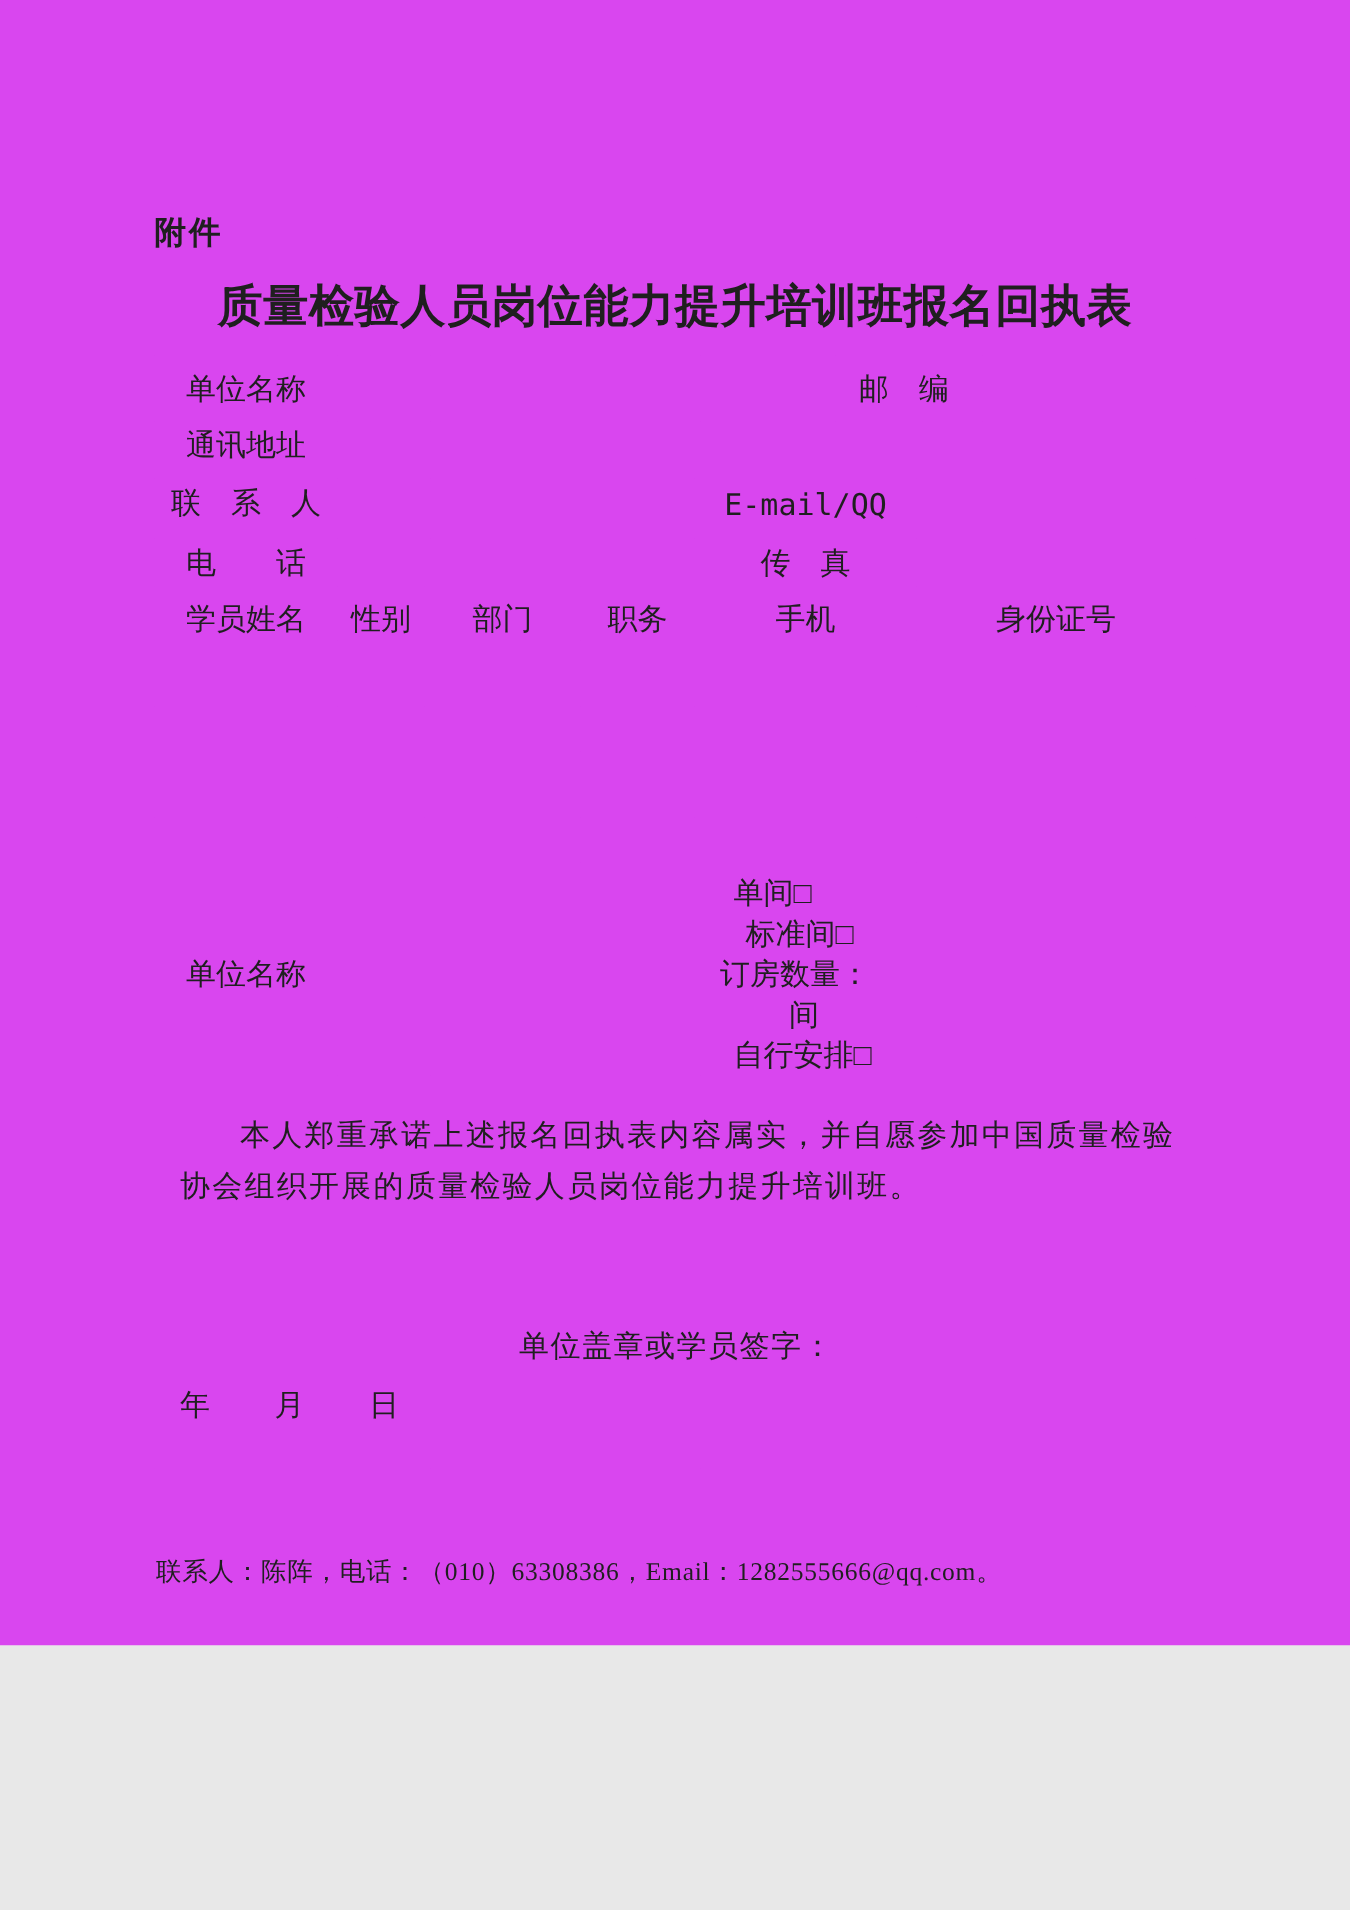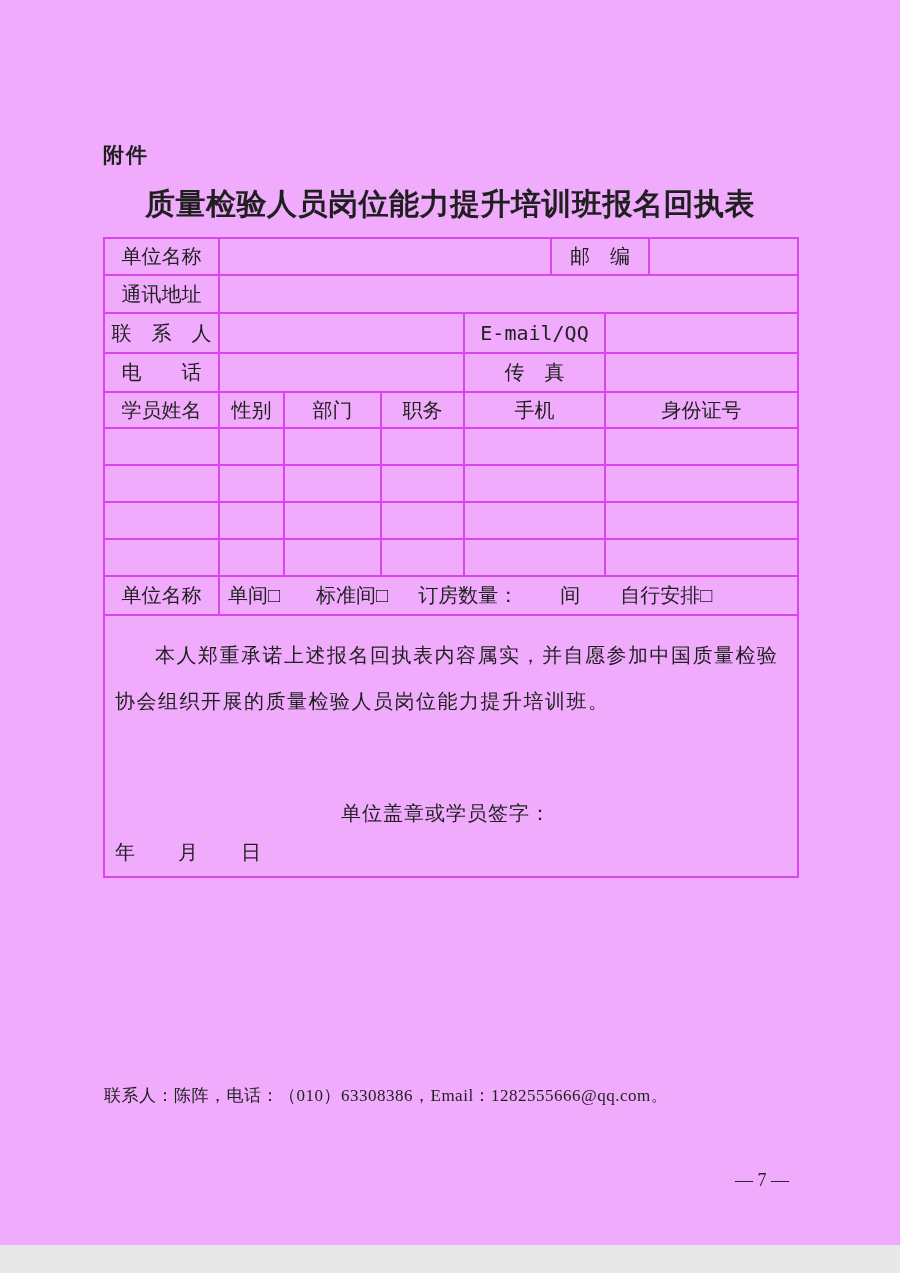--- a/index.html
+++ b/index.html
@@ -1,21 +1,21 @@
 <!DOCTYPE html>
 <html><head>
 <meta charset="utf-8">
 <style>
   html, body { margin: 0; padding: 0; background: #e8e8e8; }
   .page {
     position: relative;
     width: 900px;
-    height: 1245px;
+    height: 1097px;
     margin: 0 auto;
-    background: #f0abfc;
+    background: #d946ef;
     font-family: "Liberation Serif", serif;
     color: #1f1f1f;
     overflow: hidden;
   }
   .attachment {
     position: absolute;
     left: 103px;
     top: 141px;
     font-family: "Liberation Sans", sans-serif;
     font-weight: bold;
@@ -37,21 +37,21 @@
   }
   table.form-table {
     position: absolute;
     left: 103px;
     top: 237px;
     width: 694px;
     border-collapse: collapse;
     table-layout: fixed;
   }
   table.form-table td {
-    border: 2px solid #d946ef;
+    border: 7px solid #d946ef;
     font-size: 20px;
     padding: 0;
     overflow: hidden;
   }
   td.label { text-align: center; vertical-align: middle; }
   td.value { vertical-align: middle; }
   .mono { font-family: "DejaVu Sans Mono", monospace; font-size: 18px; }
   .r1 { height: 37px; } .r2 { height: 38px; } .r3 { height: 40px; }
   .r4 { height: 39px; margin-left: 41px; } .r5 { height: 36px; }
   .r-student { height: 37px; }
@@ -72,43 +72,44 @@
     height: 1em;
     border-bottom: 2px solid #242424;
     vertical-align: baseline;
     margin-bottom: -2px;
   }
   .options {
     display: flex;
     align-items: center;
     padding-left: 8px;
     white-space: nowrap;
+    flex-direction: column;
   }
   .options .opt-standard { margin-left: 36px; }
   .options .opt-booking  { margin-left: 30px; text-align: center; }
   .options .opt-unit     { margin-left: 42px; }
   .options .opt-self     { margin-left: 40px; }
   .focus-cell {
     vertical-align: top;
     padding: 8px 10px !important;
     letter-spacing: 1px;
   }
   .decl-cell { vertical-align: top; padding: 16px 10px 6px 10px !important; }
   .decl {
     margin: 0;
     text-indent: 2em;
-    line-height: 46px;
+    line-height: 34px;
     letter-spacing: 1.5px;
   }
   .sig-line { margin: 76px 0 0 226px; letter-spacing: 1px; }
   .date-line { margin-top: 12px; text-align: left; padding-right: 48px; letter-spacing: 1px; }
   .footer-note {
     position: absolute;
     left: 104px;
-    top: 1084px;
+    top: 1036px;
     font-size: 17px;
     letter-spacing: 0.5px;
   }
   .page-num {
     position: absolute;
     left: 103px;
     top: 1170px;
     width: 686px;
     text-align: right;
     font-size: 18px;

